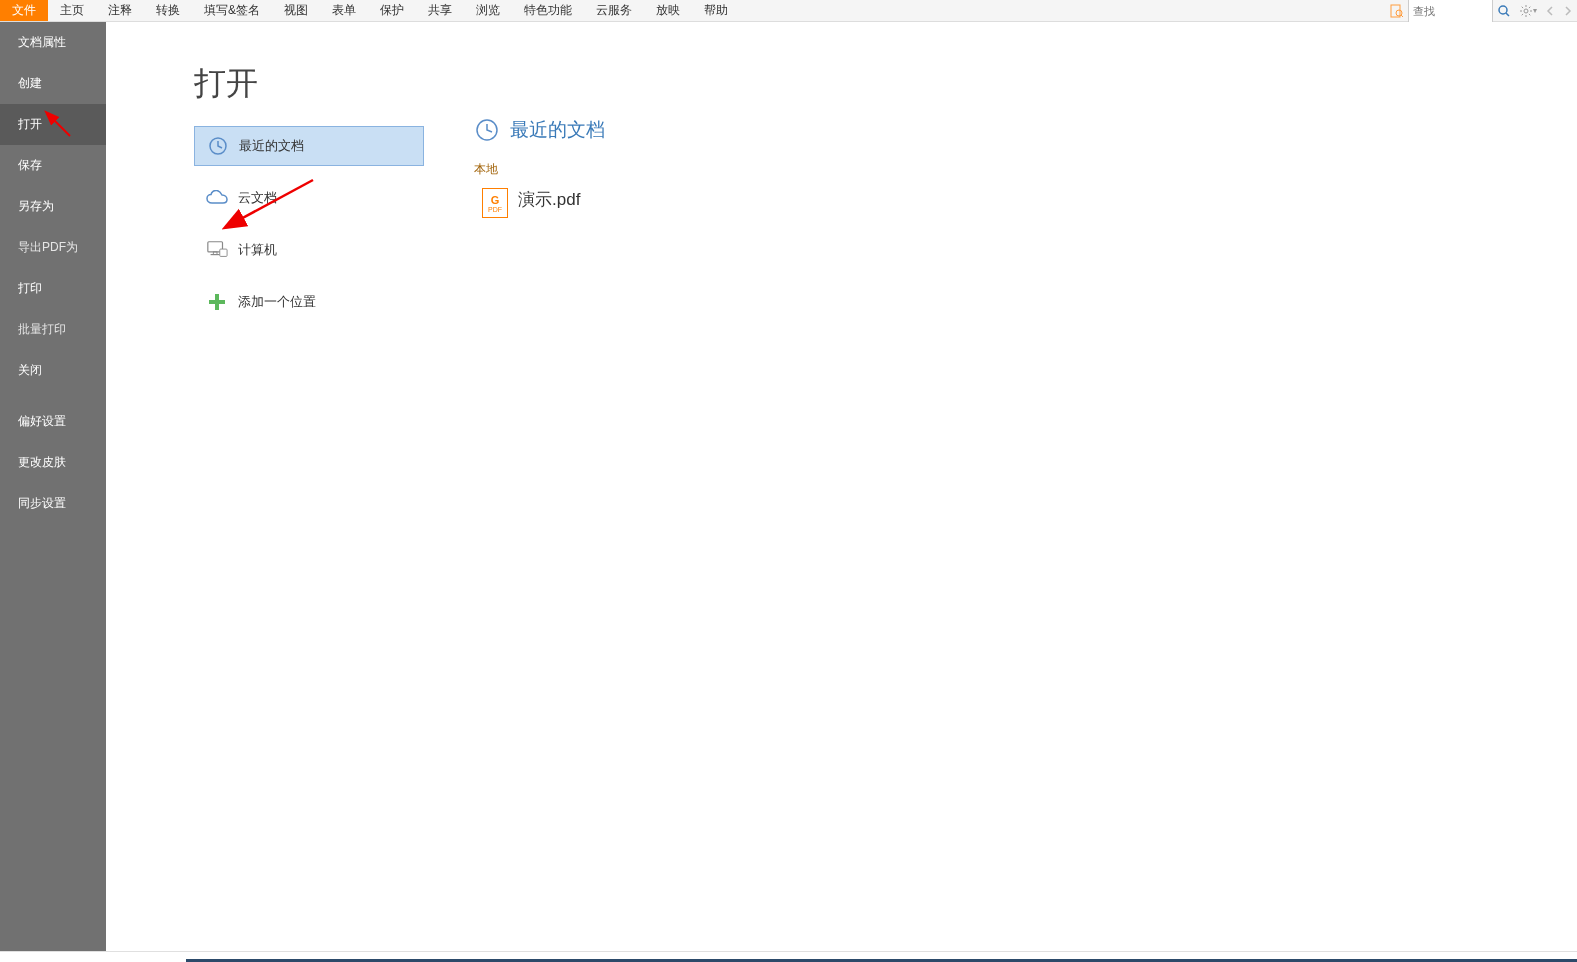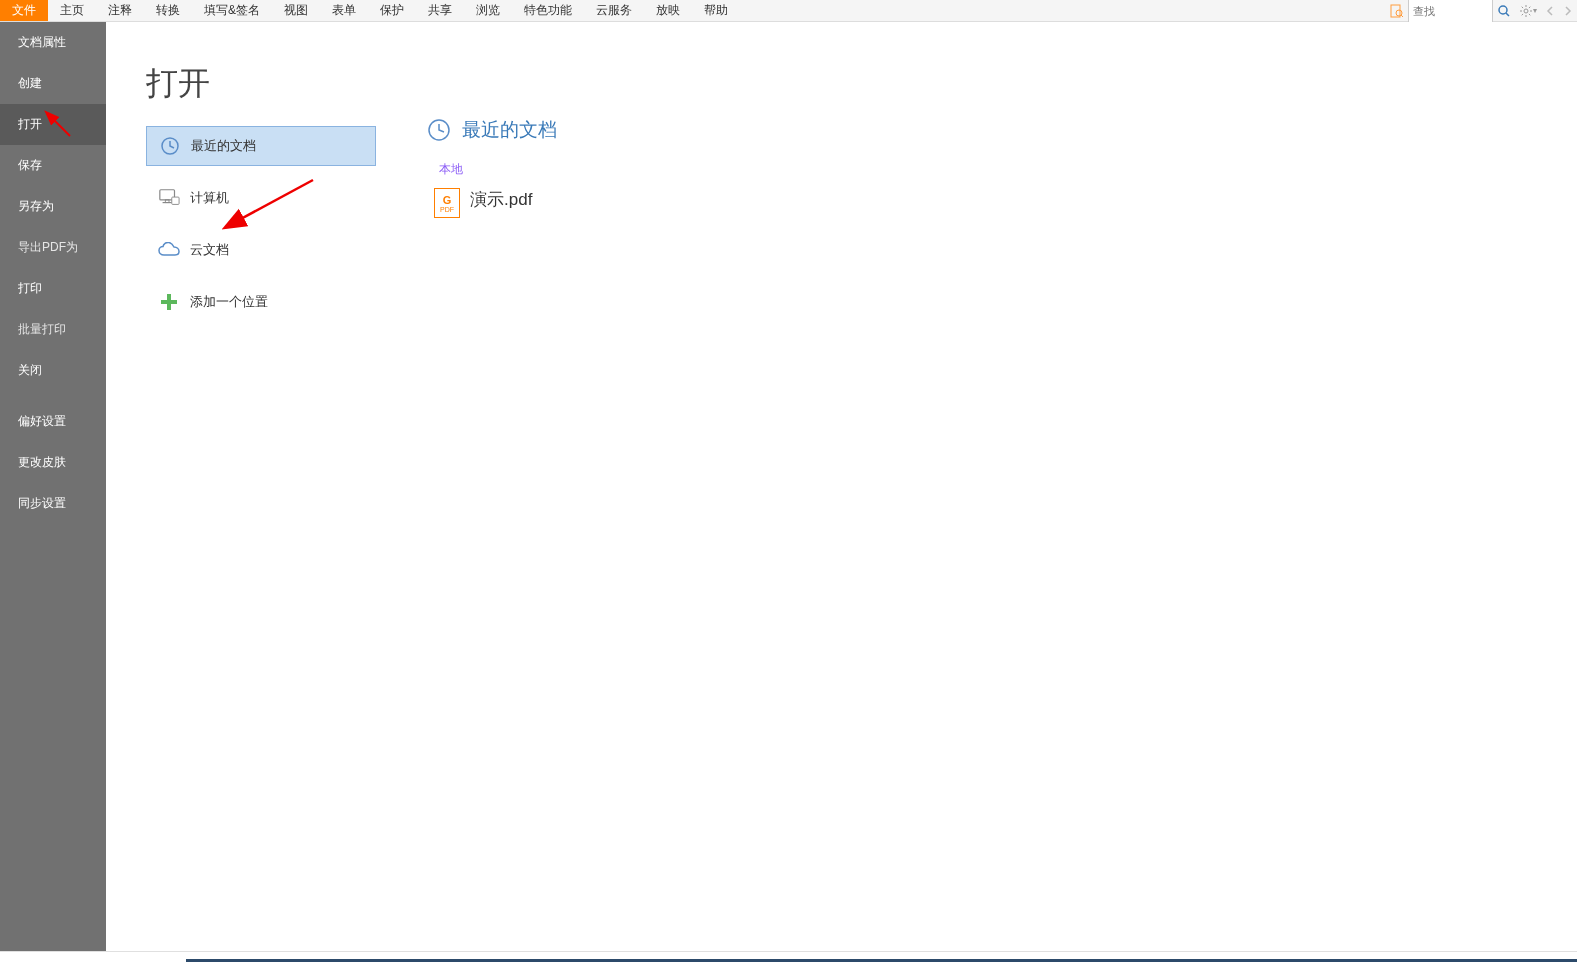--- a/index.html
+++ b/index.html
@@ -7,40 +7,40 @@
     
     .top-menu { display: flex; align-items: center; height: 22px; background: #f5f5f5; border-bottom: 1px solid #ddd; }
     .top-menu-tab { padding: 0 12px; height: 100%; display: flex; align-items: center; color: #333; cursor: pointer; }
     .top-menu-tab.active { background: #ff7f00; color: #fff; }
     .top-menu-spacer { flex: 1; }
     .search-icon { width: 18px; height: 18px; display: flex; align-items: center; justify-content: center; margin: 0 2px; }
     .search-box { width: 85px; height: 24px; border: 1px solid #ccc; padding: 0 4px; font-size: 11px; color: #999; }
     .nav-btn { width: 16px; height: 18px; display: flex; align-items: center; justify-content: center; margin: 0 1px; color: #999; cursor: pointer; }
     .gear-btn { width: 22px; height: 18px; display: flex; align-items: center; justify-content: center; margin: 0 2px; color: #999; cursor: pointer; }
     
-    .body-wrap { display: flex; height: calc(100% - 22px - 11px); }
+    .body-wrap { display: flex; height: calc(100% - 22px - 11px); gap: 48px; }
     
     .sidebar { width: 106px; background: #717171; color: #fff; display: flex; flex-direction: column; }
     .sidebar-item { padding: 12px 18px; font-size: 12px; cursor: pointer; }
     .sidebar-item.active { background: #5a5a5a; }
     .sidebar-item.disabled { color: #e5e5e5; }
     .sidebar-divider { height: 10px; }
     
     .main { flex: 1; display: flex; background: #fff; }
     .locations { width: 290px; padding: 40px 20px 0 40px; }
     .page-title { font-size: 32px; font-weight: 300; color: #444; margin-bottom: 20px; }
     .loc-item { display: flex; align-items: center; height: 40px; padding: 0 12px; margin-bottom: 12px; cursor: pointer; }
     .loc-item.active { background: #c9dff4; border: 1px solid #8ab3e0; }
     .loc-icon { width: 22px; height: 22px; margin-right: 10px; display: flex; align-items: center; justify-content: center; }
     .loc-label { font-size: 13px; color: #333; }
     
     .content { flex: 1; padding: 95px 30px 0 30px; }
     .content-header { display: flex; align-items: center; margin-bottom: 18px; }
     .content-title { font-size: 19px; color: #3a7ab8; margin-left: 10px; font-weight: 300; }
-    .section-label { font-size: 12px; color: #8b5cf6; margin-bottom: 4px; margin-left: 13px; }
+    .section-label { font-size: 12px; color: #a16207; margin-bottom: 4px; }
     .file-row { display: flex; align-items: flex-start; padding: 6px 8px; cursor: pointer; }
     .file-icon { width: 26px; height: 30px; border: 1px solid #ff7f00; display: flex; flex-direction: column; align-items: center; justify-content: center; margin-right: 10px; font-size: 7px; color: #ff7f00; }
     .file-icon .g { font-size: 11px; font-weight: bold; }
     .file-info { flex: 1; }
     .file-name { font-size: 17px; color: #333; }
     .file-path { font-size: 12px; color: #888; margin-top: 2px; }
     .blur { filter: blur(3px); display: inline-block; }
     
     .status-bar { height: 11px; background: #fff; border-top: 1px solid #e0e0e0; position: relative; }
     .status-bar::after { content: ''; position: absolute; left: 186px; right: 0; bottom: 0; height: 3px; background: #2c4a6a; }
@@ -128,37 +128,37 @@
           <svg width="22" height="22" viewBox="0 0 22 22">
               <circle cx="11" cy="11" r="8" fill="none" stroke="#5a8dc8" stroke-width="1.5"></circle>
               <path d="M11 6 L11 11 L15 13" fill="none" stroke="#5a8dc8" stroke-width="1.5"></path>
             </svg>
         </span>
         <span class="loc-label">最近的文档</span>
       </div>
 
       <div class="loc-item">
         <span class="loc-icon">
+          <svg width="22" height="16" viewBox="0 0 22 16">
+              <path d="M6 13 C3 13 1 11 1 8.5 C1 6 3 4.5 5 4.5 C5.5 2 8 0 11 0.5 C14 1 15 3 16 5 C19 5 21 7 21 9.5 C21 12 19 13 17 13 Z" fill="none" stroke="#5a8dc8" stroke-width="1.5"></path>
+            </svg>
+        </span>
+        <span class="loc-label">云文档</span>
+      </div>
+
+      <div class="loc-item">
+        <span class="loc-icon">
           <svg width="24" height="20" viewBox="0 0 24 20">
               <rect x="2" y="1" width="16" height="11" rx="1" fill="none" stroke="#888" stroke-width="1.3"></rect>
               <rect x="8" y="12" width="4" height="3" fill="none" stroke="#888" stroke-width="1"></rect>
               <line x1="5" y1="15" x2="15" y2="15" stroke="#888" stroke-width="1.3"></line>
               <rect x="15" y="9" width="8" height="8" rx="1" fill="#fff" stroke="#888" stroke-width="1"></rect>
             </svg>
         </span>
         <span class="loc-label">计算机</span>
-      </div>
-
-      <div class="loc-item">
-        <span class="loc-icon">
-          <svg width="22" height="16" viewBox="0 0 22 16">
-              <path d="M6 13 C3 13 1 11 1 8.5 C1 6 3 4.5 5 4.5 C5.5 2 8 0 11 0.5 C14 1 15 3 16 5 C19 5 21 7 21 9.5 C21 12 19 13 17 13 Z" fill="none" stroke="#5a8dc8" stroke-width="1.5"></path>
-            </svg>
-        </span>
-        <span class="loc-label">云文档</span>
       </div>
 
       <div class="loc-item">
         <span class="loc-icon">
           <svg width="20" height="20" viewBox="0 0 20 20">
               <rect x="8" y="2" width="4" height="16" fill="#5cb85c"></rect>
               <rect x="2" y="8" width="16" height="4" fill="#5cb85c"></rect>
             </svg>
         </span>
         <span class="loc-label">添加一个位置</span>

